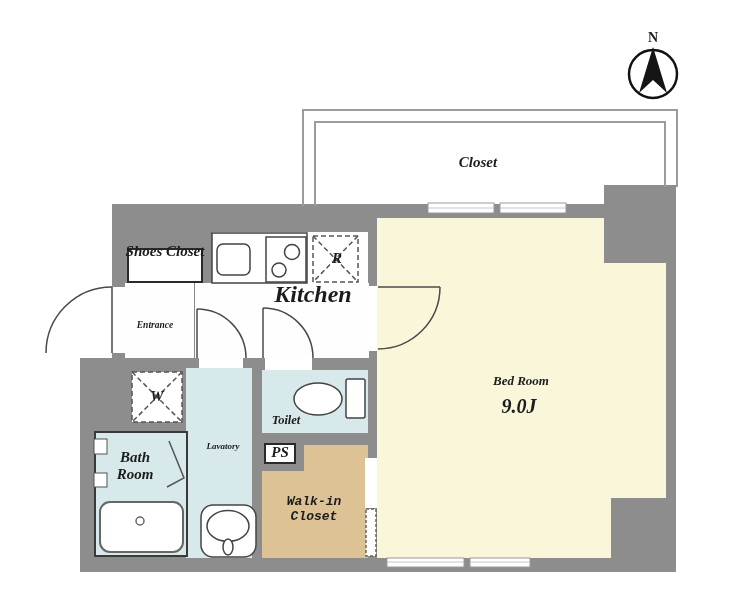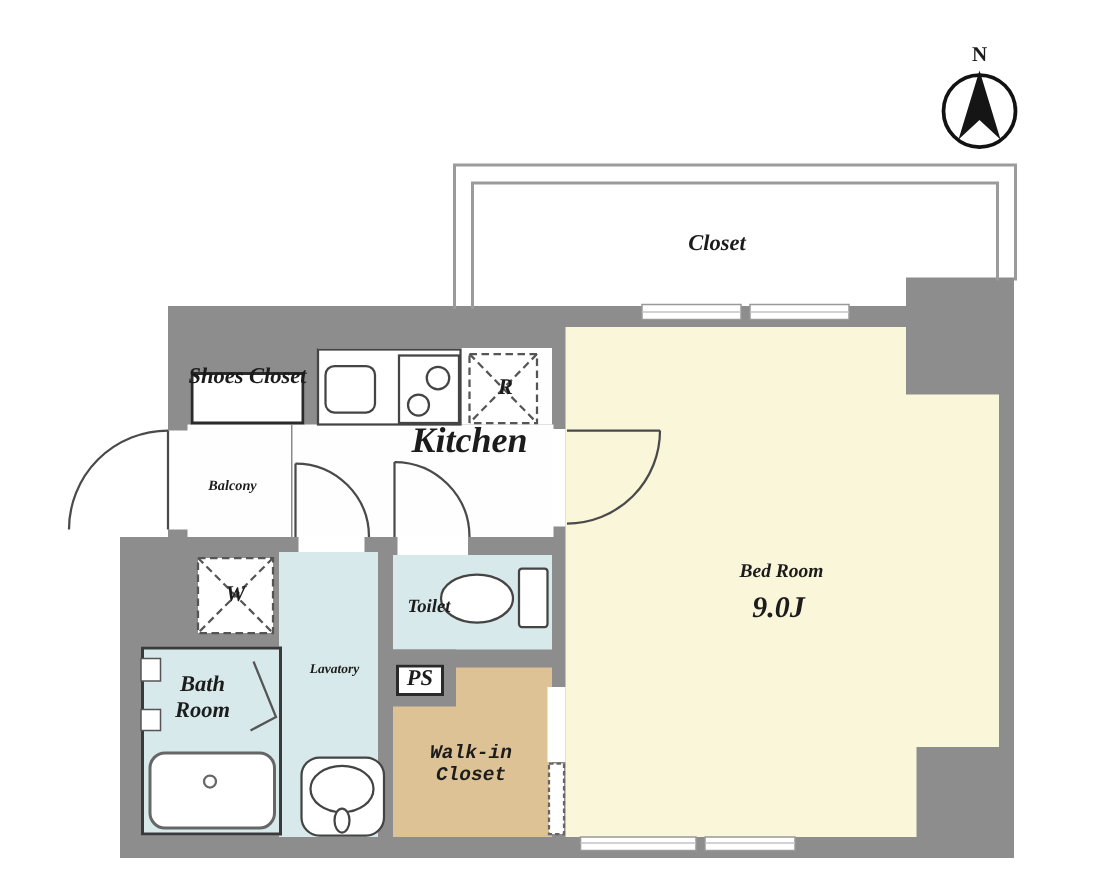--- a/index.html
+++ b/index.html
@@ -130,24 +130,24 @@
     <g>
       <circle cx="653" cy="74" r="24" stroke="#121212" stroke-width="2.5" fill="none"></circle>
       <polygon points="653,47 667,93 653,80 639,93" fill="#151515"></polygon>
     </g>
   </svg>
 
   <div class="lbl" style="left:653px;top:38px;font-size:14px;font-style:normal;font-weight:700;">N</div>
   <div class="lbl" style="left:478px;top:163px;font-size:15px;">Closet</div>
   <div class="lbl" style="left:313px;top:295px;font-size:24px;text-align:right;">Kitchen</div>
   <div class="lbl" style="left:165px;top:252px;font-size:15px;">Shoes Closet</div>
-  <div class="lbl" style="left:155px;top:325px;font-size:9.5px;">Balcony</div>
+  <div class="lbl" style="left:155px;top:325px;font-size:9.5px;">Entrance</div>
   <div class="lbl" style="left:337px;top:259px;font-size:15px;">R</div>
   <div class="lbl" style="left:157px;top:397px;font-size:15px;">W</div>
   <div class="lbl wrap" style="left:135px;top:466px;width:58px;font-size:15px;">Bath Room</div>
   <div class="lbl" style="left:223px;top:446px;font-size:9px;">Lavatory</div>
-  <div class="lbl" style="left:286px;top:404px;font-size:12.5px;">Toilet</div>
+  <div class="lbl" style="left:286px;top:420px;font-size:12.5px;">Toilet</div>
   <div class="lbl" style="left:280px;top:453px;font-size:15px;">PS</div>
   <div class="lbl wrap" style="left:314px;top:510px;width:78px;font-size:13px;font-family:Liberation Mono, monospace;">Walk-in Closet</div>
   <div class="lbl" style="left:521px;top:381px;font-size:13px;">Bed Room</div>
   <div class="lbl" style="left:519px;top:406px;font-size:20px;">9.0J</div>
 
 </div>
 
 </body></html>

